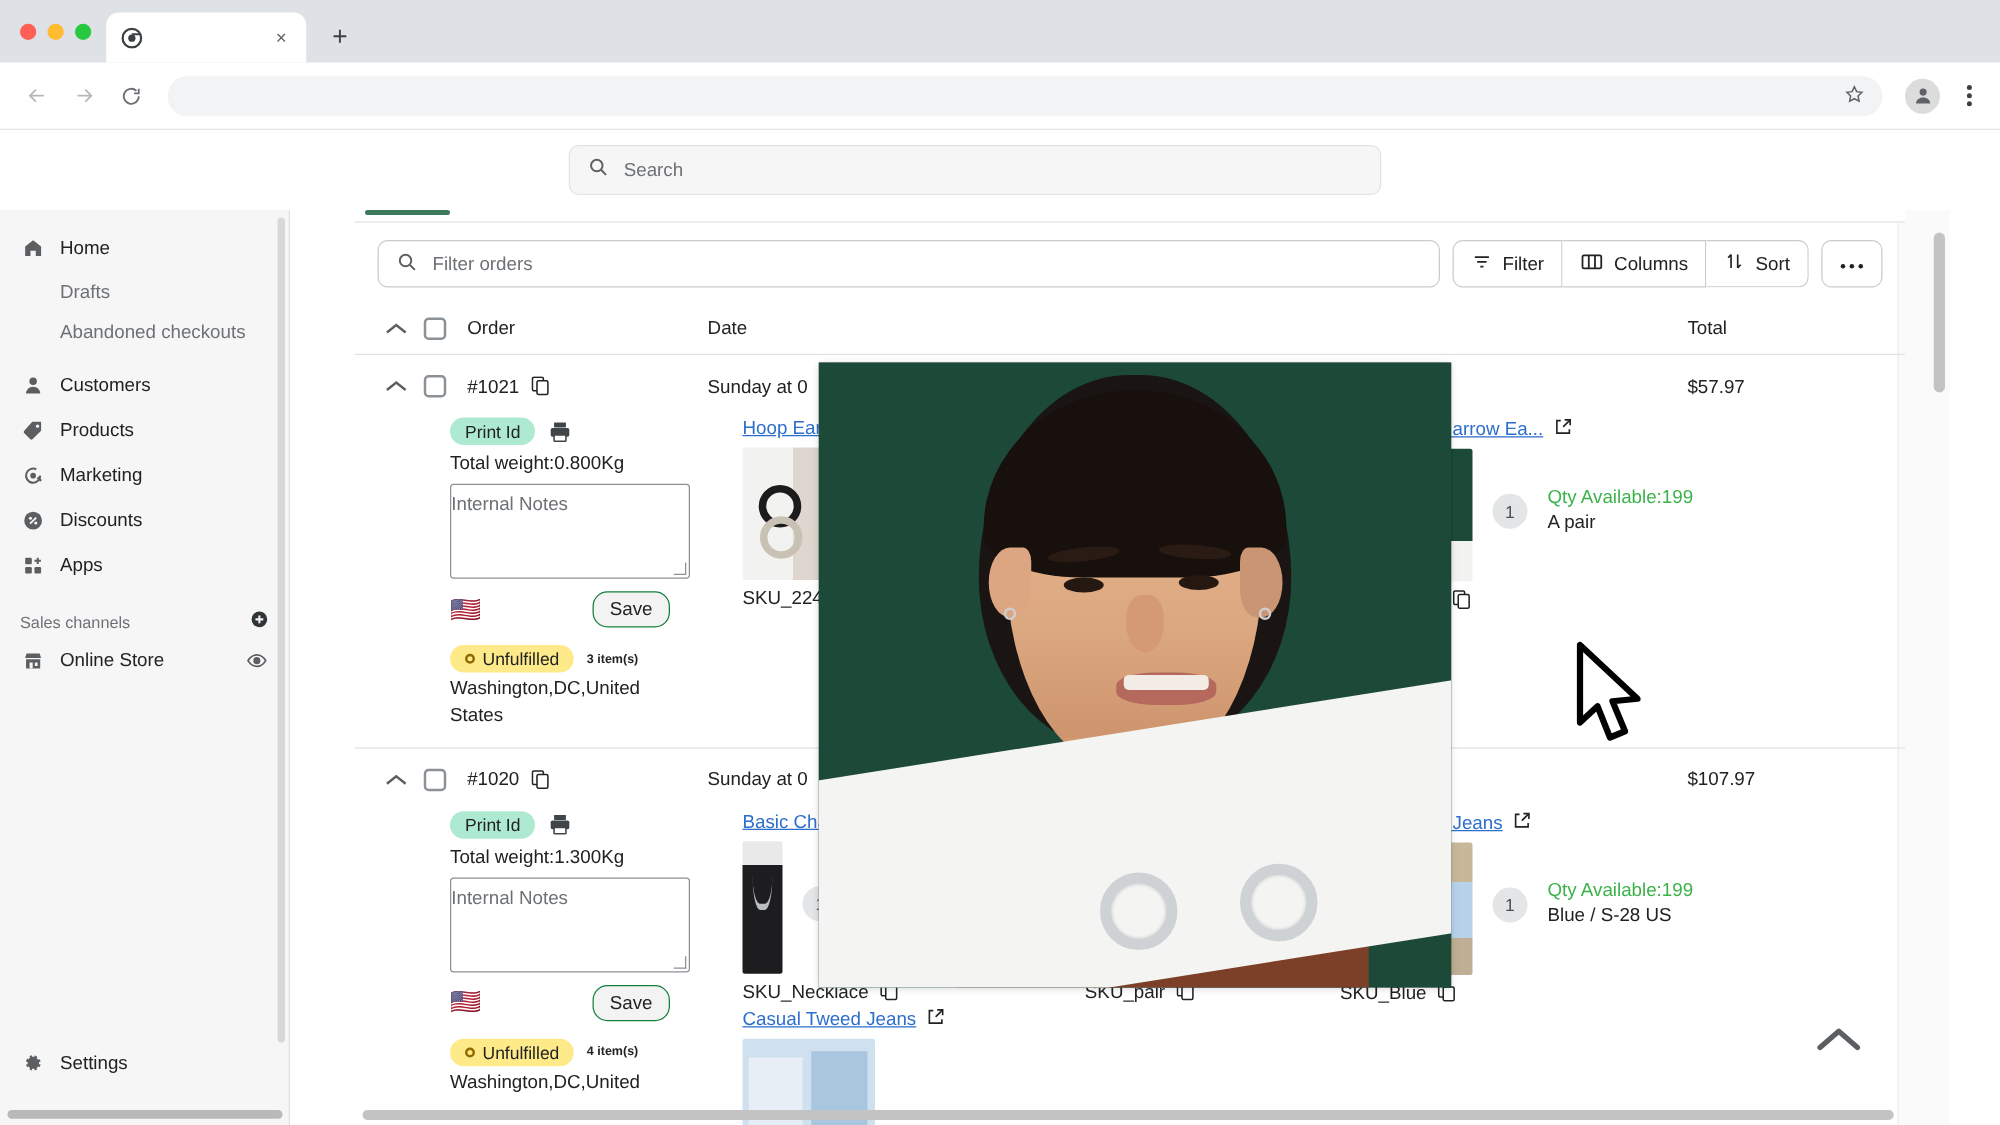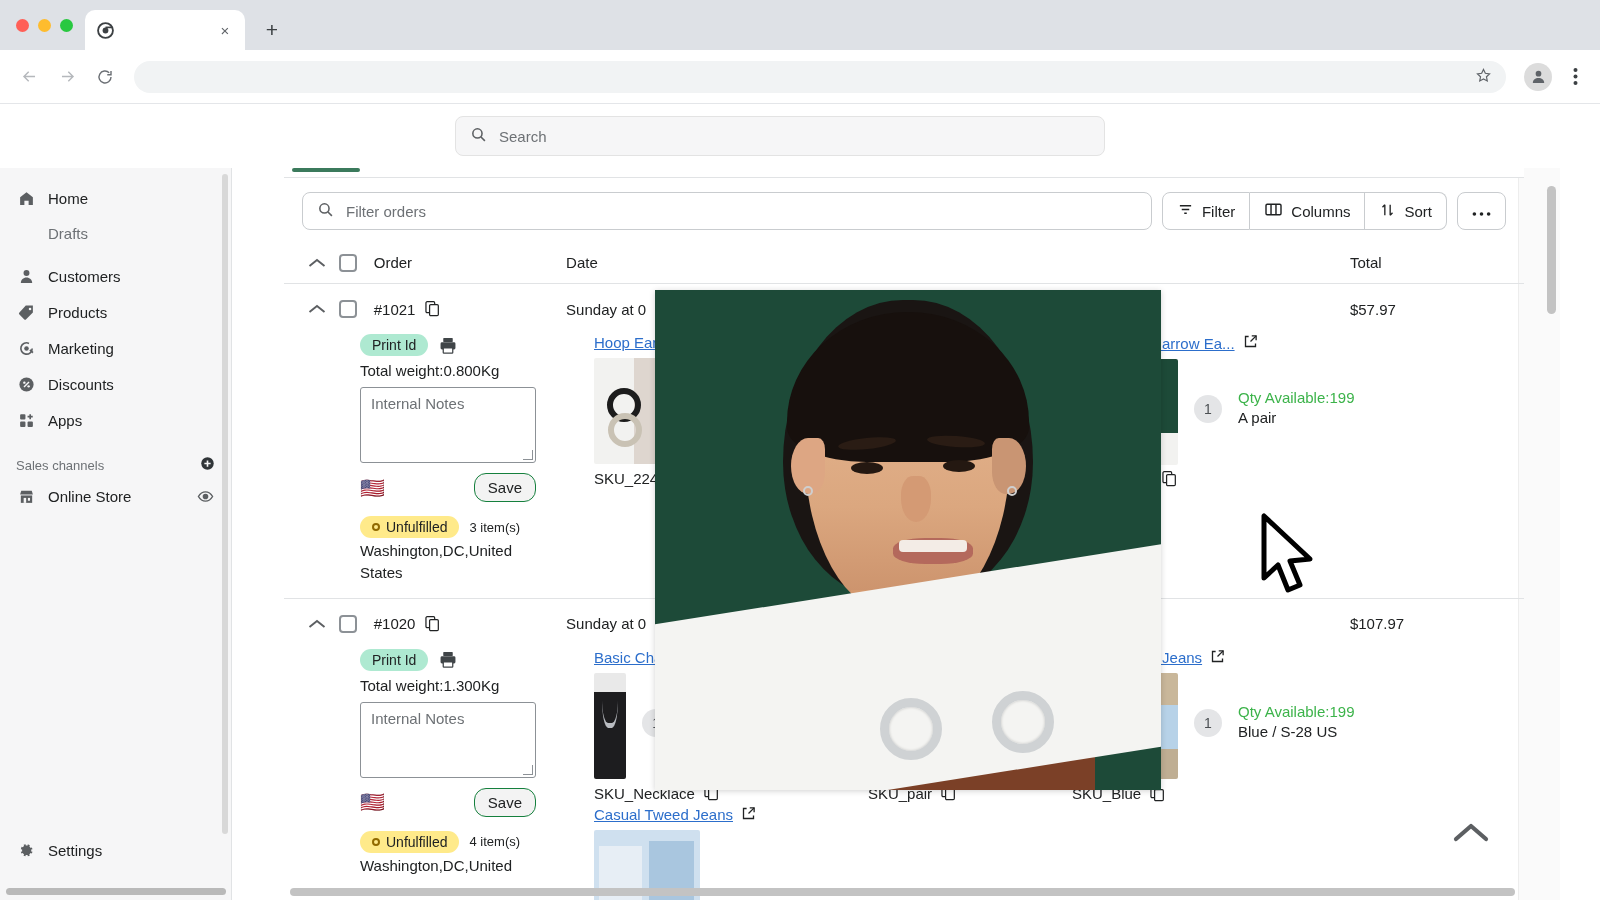--- a/index.html
+++ b/index.html
@@ -138,41 +138,41 @@
   .ob-right{ width:340px; }
 
   .pill-row { display:flex; align-items:center; gap:10px; margin-bottom:6px; }
   .pill-print {
     background:#aee9d1; color:#202223; border-radius:12px; font-size:14px;
     padding:3px 12px; display:inline-block;
   }
   .printer-ic { color:#404548; display:inline-flex; }
   .weight { font-size:15px; color:#202223; margin-bottom:8px; }
   .notes {
-    width:176px; height:76px; border:1px solid #8c9196; border-radius:3px;
-    font-size:15px; color:#6d7175; padding:7px 10px; background:#fff; position:relative;
+    width:192px; height:76px; border:1px solid #8c9196; border-radius:3px;
+    font-size:15px; color:#6d7175; padding:7px 0; background:#fff; position:relative;
   }
   .notes::after{
     content:""; position:absolute; right:2px; bottom:2px; width:9px; height:9px;
     border-right:1px solid #8c9196; border-bottom:1px solid #8c9196;
     transform: skewX(0deg);
   }
   .save-row { display:flex; align-items:center; margin-top:10px; width:176px; }
   .flag { font-size:20px; line-height:1; }
   .save-btn {
     margin-left:auto; border:1px solid #15803d; background:#f3f3f3; color:#202223;
     font-size:15px; padding:5px 13px; border-radius:12px;
   }
   .ful-row { display:flex; align-items:center; gap:10px; margin-top:14px; }
   .pill-unf {
     background:#ffea8a; color:#202223; border-radius:12px; font-size:14px;
     padding:3px 12px; display:inline-flex; align-items:center; gap:6px;
   }
   .dot-o { width:8px; height:8px; border-radius:50%; border:2px solid #916a00; display:inline-block;}
-  .items-n { font-size:13px; }
+  .items-n { font-size:10px;font-weight:bold; }
   .addr { font-size:15px; color:#202223; margin-top:2px; width:190px; line-height:1.45;}
 
   
   .prod-link { color:#2c6ecb; font-size:15px; text-decoration:underline; display:inline-flex; align-items:center; gap:8px; white-space:nowrap;}
   .ext-ic { color:#202223; }
   .prod-line { display:flex; align-items:flex-start; gap:16px; margin-top:6px; }
   .thumb { width:106px; height:106px; object-fit:cover; border-radius:2px; overflow:hidden; position:relative;}
   .qty-circle {
     width:28px; height:28px; border-radius:50%; background:#e4e5e7; color:#4b4f52;
     display:flex; align-items:center; justify-content:center; font-size:14px; margin-top:36px; flex-shrink:0;
@@ -343,20 +343,23 @@
         <svg width="17" height="17" viewBox="0 0 24 24" fill="currentColor">
             <path d="M12 3L3 10.3V21h6v-6h6v6h6V10.3z"></path>
           </svg>
       </span>
       <span class="lbl">Home</span>
     </div>
 
 
     <div class="subnav">
       <span>Drafts</span>
+    </div>
+    <div class="subnav">
+      <span>Abandoned checkouts</span>
     </div>
 
     <div class="nav-gap"></div>
 
     <div class="nav-item">
       <span class="ic">
         <svg width="17" height="17" viewBox="0 0 24 24" fill="currentColor">
             <circle cx="12" cy="7" r="4.2"></circle>
             <path d="M4 21c0-4.4 3.6-7.6 8-7.6s8 3.2 8 7.6z"></path>
           </svg>

